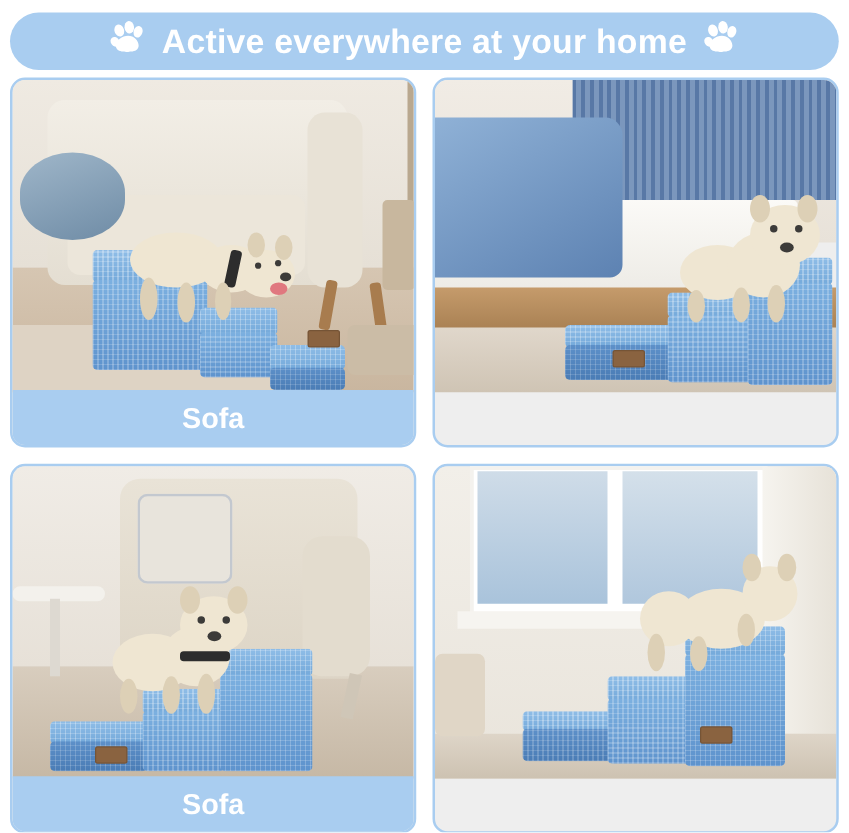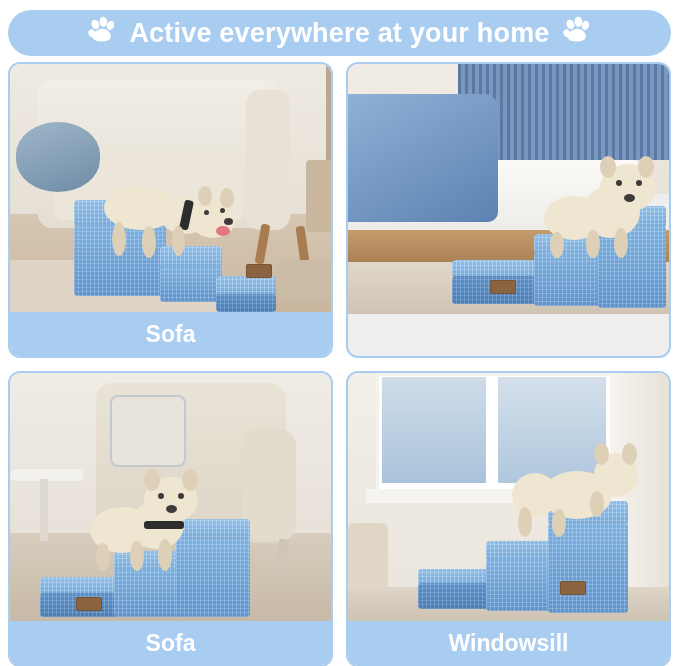--- a/index.html
+++ b/index.html
@@ -372,19 +372,16 @@
             <div class="part" style="left:14px; top:34px; width:46px; height:44px;"></div>
             <div class="part" style="left:96px; top:14px; width:44px; height:44px;"></div>
             <div class="part shade" style="left:96px;  top:4px; width:15px; height:22px;"></div>
             <div class="part shade" style="left:124px; top:4px; width:15px; height:22px;"></div>
             <div class="part shade" style="left:20px; top:68px; width:14px; height:30px;"></div>
             <div class="part shade" style="left:54px; top:70px; width:14px; height:28px;"></div>
             <div class="part shade" style="left:92px; top:52px; width:14px; height:26px;"></div>
           </div>
         </div>
       </div>
-      <div class="caption">
-        <span class="caption-text">Windowsill</span>
-      </div>
     </div>
 
   </div>
 </div>
 
 </body></html>

